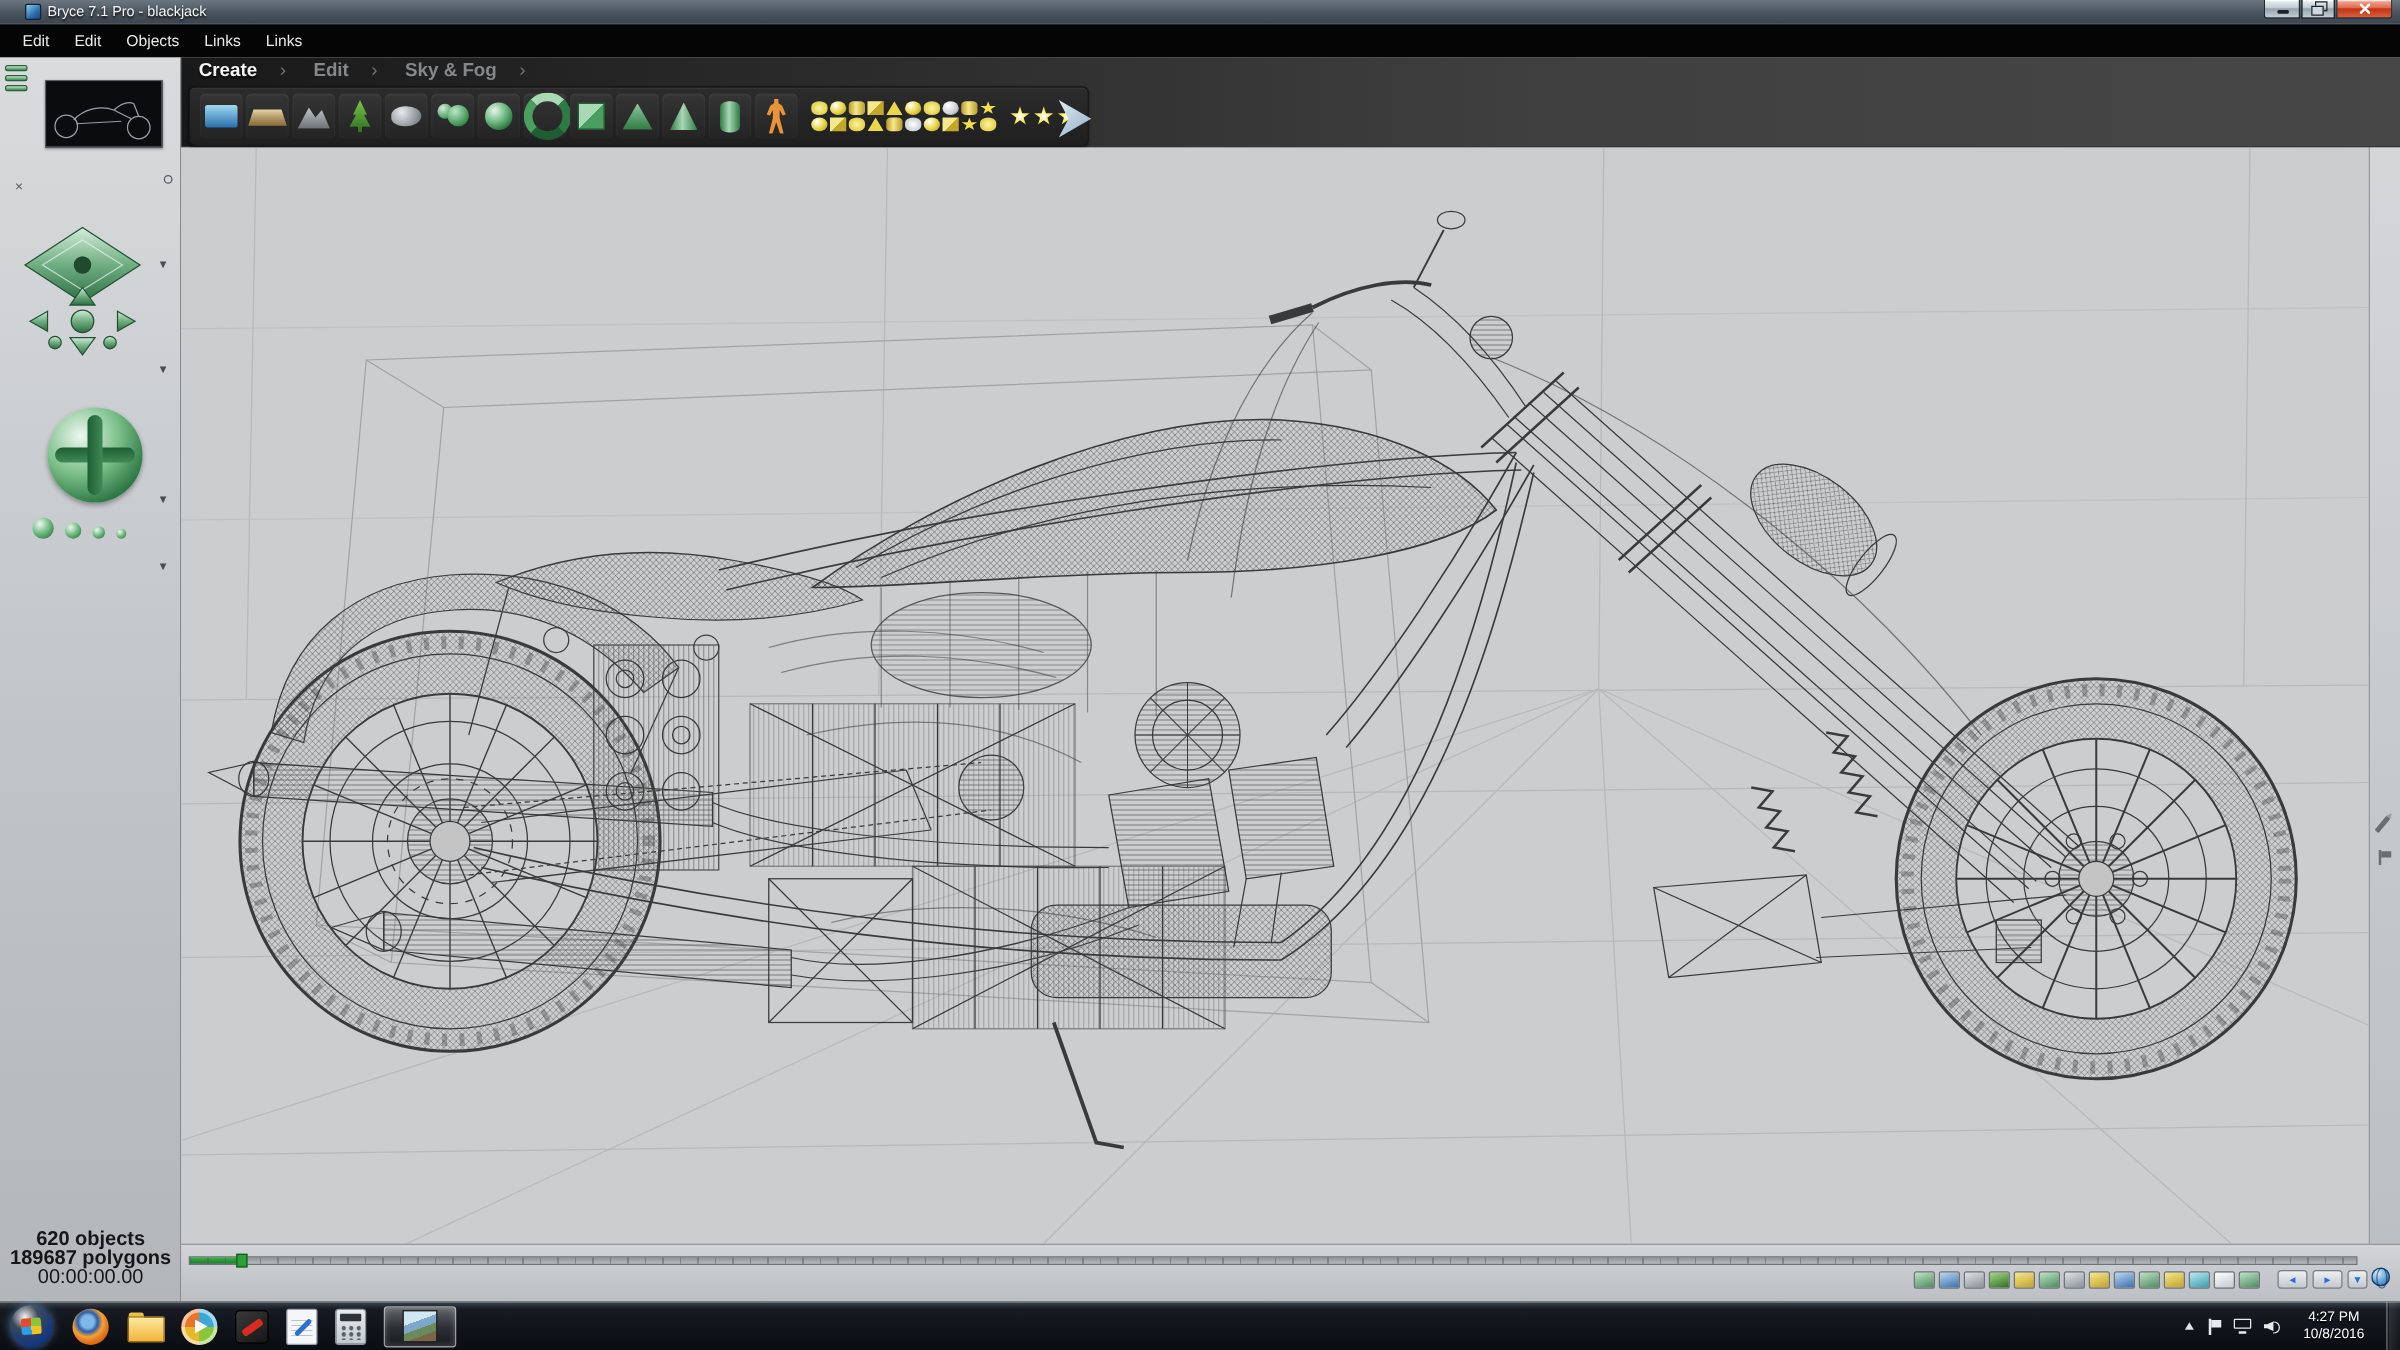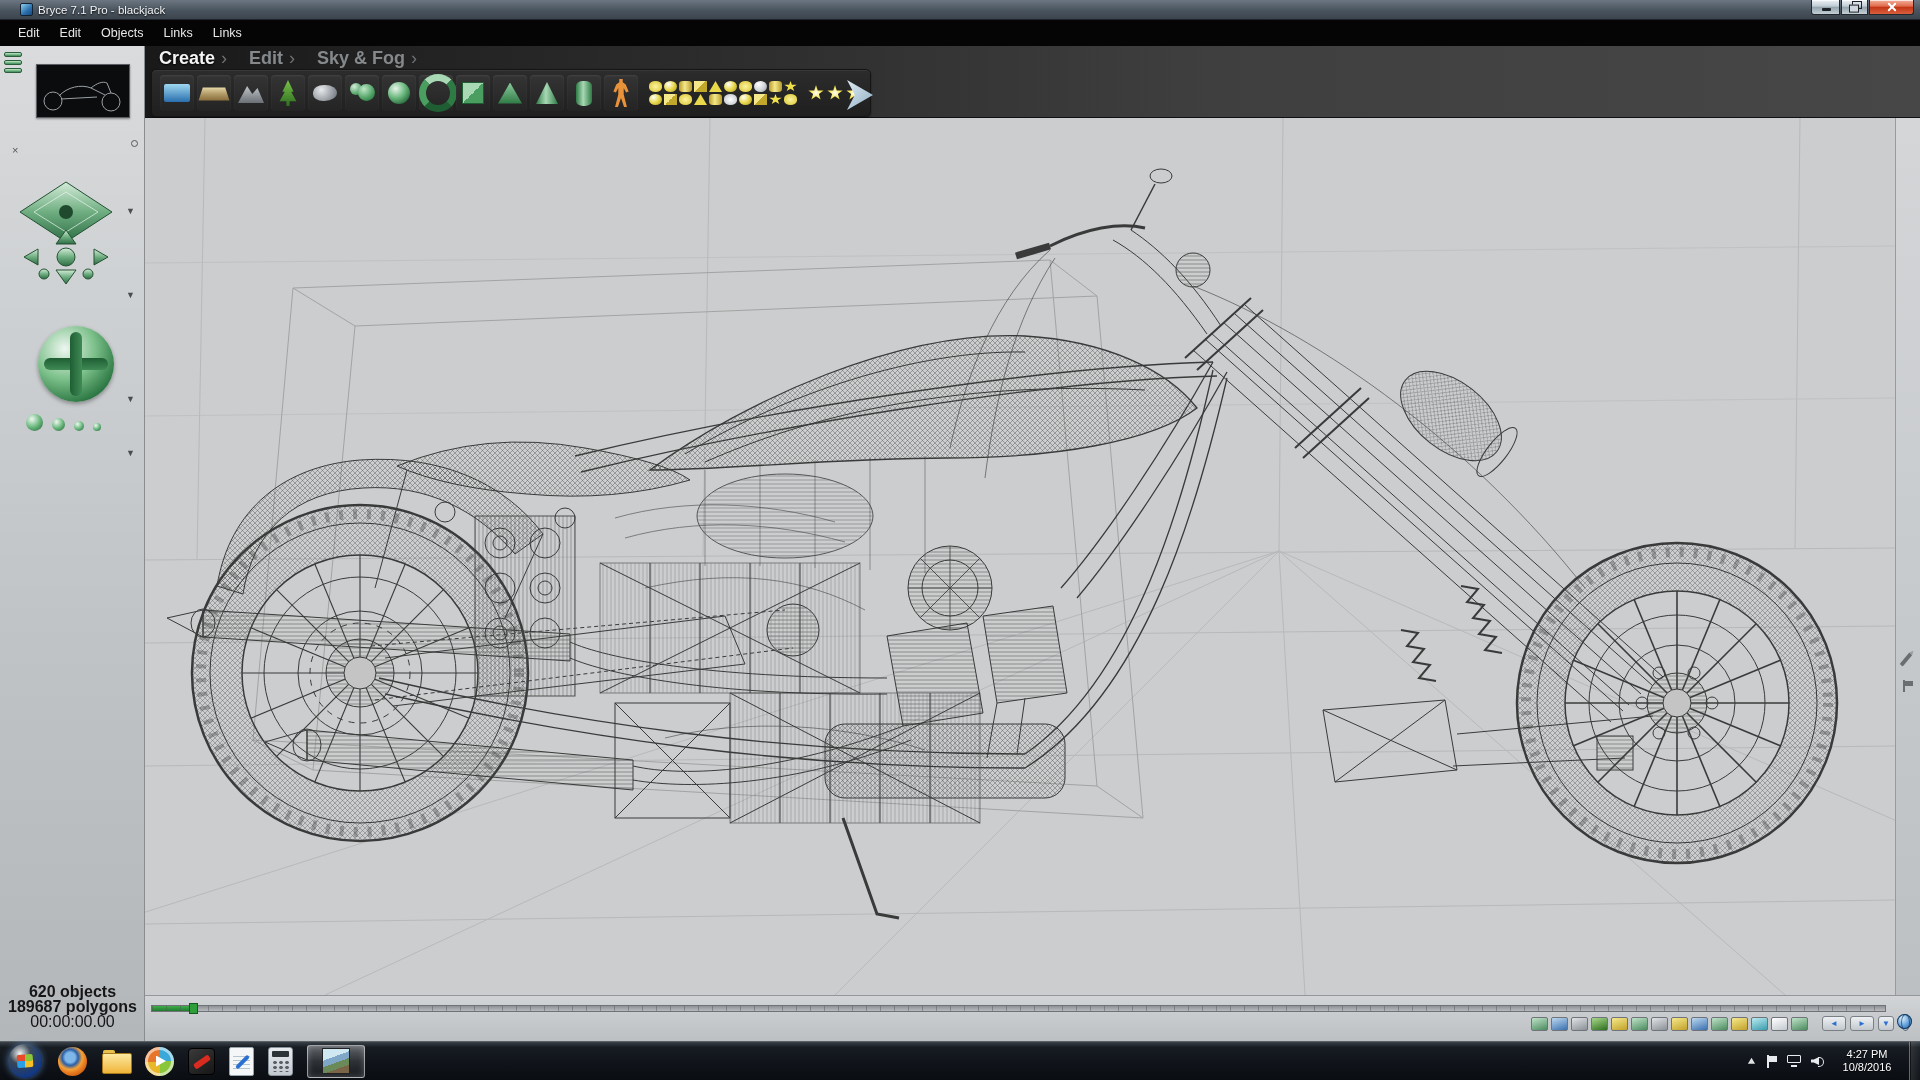--- a/index.html
+++ b/index.html
@@ -22,21 +22,21 @@
   .cap-close::before{transform:translate(-50%,-50%) rotate(45deg)}
   .cap-close::after{transform:translate(-50%,-50%) rotate(-45deg)}
 
   
   #menubar{position:absolute;left:0;top:20px;width:1920px;height:26px;background:#050505;display:flex;align-items:center;padding-left:8px}
   .mi{color:#e8e8e8;font-size:12.5px;padding:0 10px;line-height:26px;cursor:default}
 
   
   #createbar{position:absolute;left:145px;top:46px;width:1775px;height:72px;background:linear-gradient(90deg,#191919,#2e2e2e 35%,#3f3f3f 60%,#474747);border-bottom:1px solid #101010}
   .tabs{position:absolute;left:14px;top:2px;display:flex;gap:22px;align-items:center}
-  .tab{font-size:18px;font-weight:bold;color:#85898c;display:flex;align-items:center;gap:6px}
+  .tab{font-size:15px;font-weight:bold;color:#85898c;display:flex;align-items:center;gap:18px}
   .tab .arr{color:#6e7275;font-weight:normal}
   .tab.active .lbl{color:#f4f4f4;text-shadow:0 1px 2px #000}
   .shelf{position:absolute;left:6px;top:23px;height:48px;display:flex;align-items:center;gap:4px;background:linear-gradient(#2c2c2c,#1f1f1f);border:1px solid #151515;border-radius:5px;box-shadow:inset 0 1px 0 rgba(255,255,255,.06),0 1px 2px rgba(0,0,0,.5);padding:3px 8px}
   .tools{display:flex;gap:3px}
   .tool{width:34px;height:36px;border-radius:4px;background:linear-gradient(#343434,#242424);box-shadow:inset 0 1px 2px rgba(255,255,255,.08);position:relative}
   .tool::after{content:"";position:absolute;inset:0;margin:auto}
   .tool-water-plane::after{width:26px;height:18px;background:linear-gradient(#9fd8f0,#2a6fae);border-radius:2px}
   .tool-ground-plane::after{width:26px;height:18px;background:linear-gradient(#e8d8a8,#8a6f3a);transform:perspective(40px) rotateX(45deg)}
   .tool-terrain::after{width:26px;height:20px;background:linear-gradient(#cfd4d8,#6a7075);clip-path:polygon(0 100%,35% 15%,55% 55%,75% 25%,100% 100%)}
   .tool-tree::after{width:20px;height:26px;background:linear-gradient(#7ac24a,#2e6e1f);clip-path:polygon(50% 0,78% 45%,66% 45%,92% 82%,58% 82%,58% 100%,42% 100%,42% 82%,8% 82%,34% 45%,22% 45%)}

